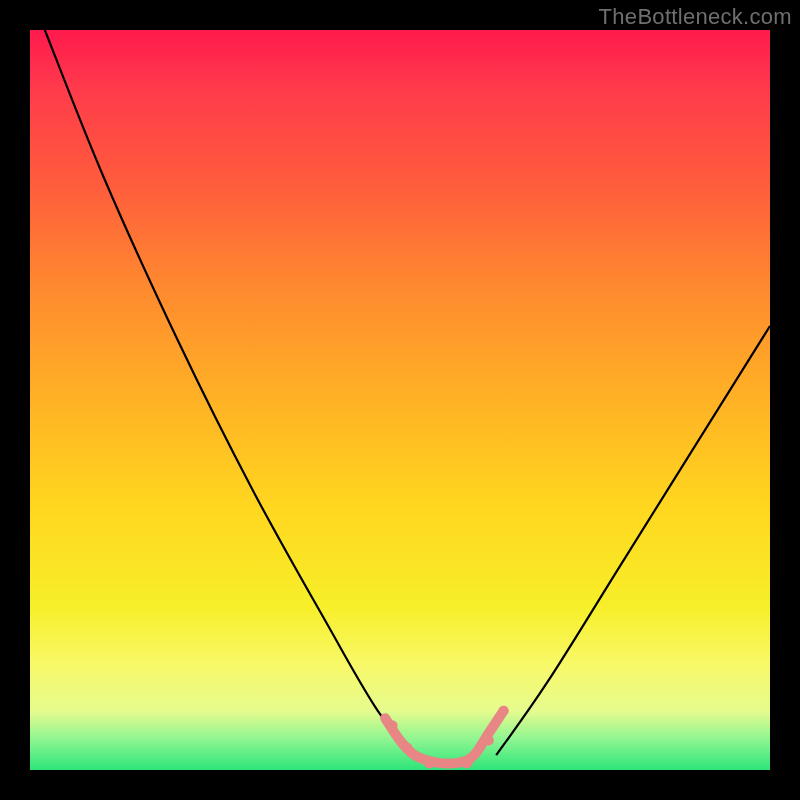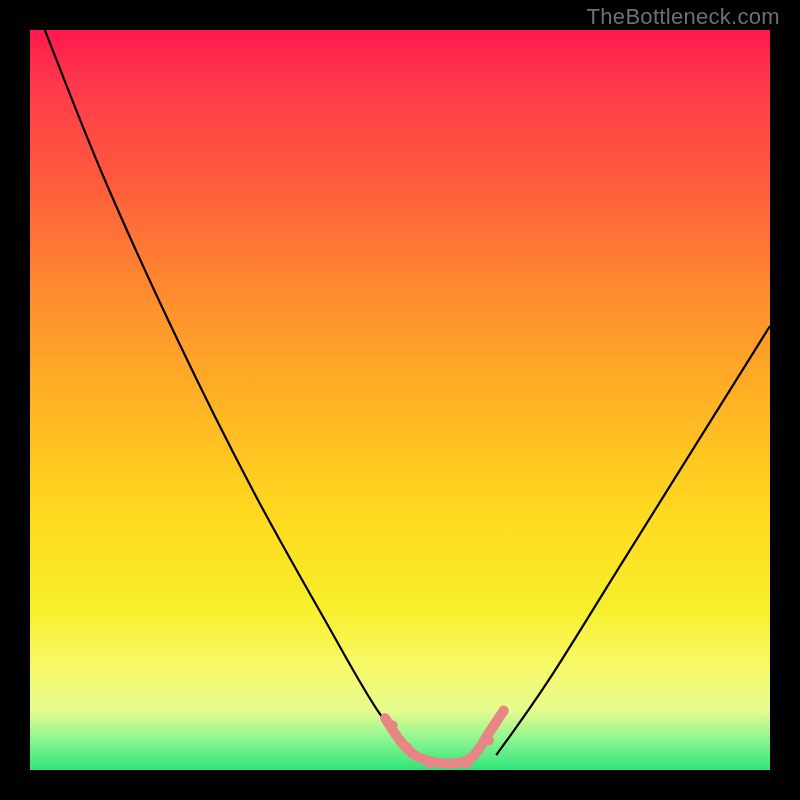--- a/index.html
+++ b/index.html
@@ -36,21 +36,21 @@
       #f7ef2a 78%,
       #f8f96a 86%,
       #e6fb8e 92%,
       #8bf590 96%,
       #2de57a 100%
     );
   }
   .watermark {
     position: absolute;
     top: 4px;
-    right: 20px;
+    right: 8px;
     font-family: Arial, Helvetica, sans-serif;
     font-size: 22px;
     color: #6f6f6f;
     letter-spacing: 0.3px;
     user-select: none;
   }
   svg.curves {
     position: absolute;
     left: 0;
     top: 0;

